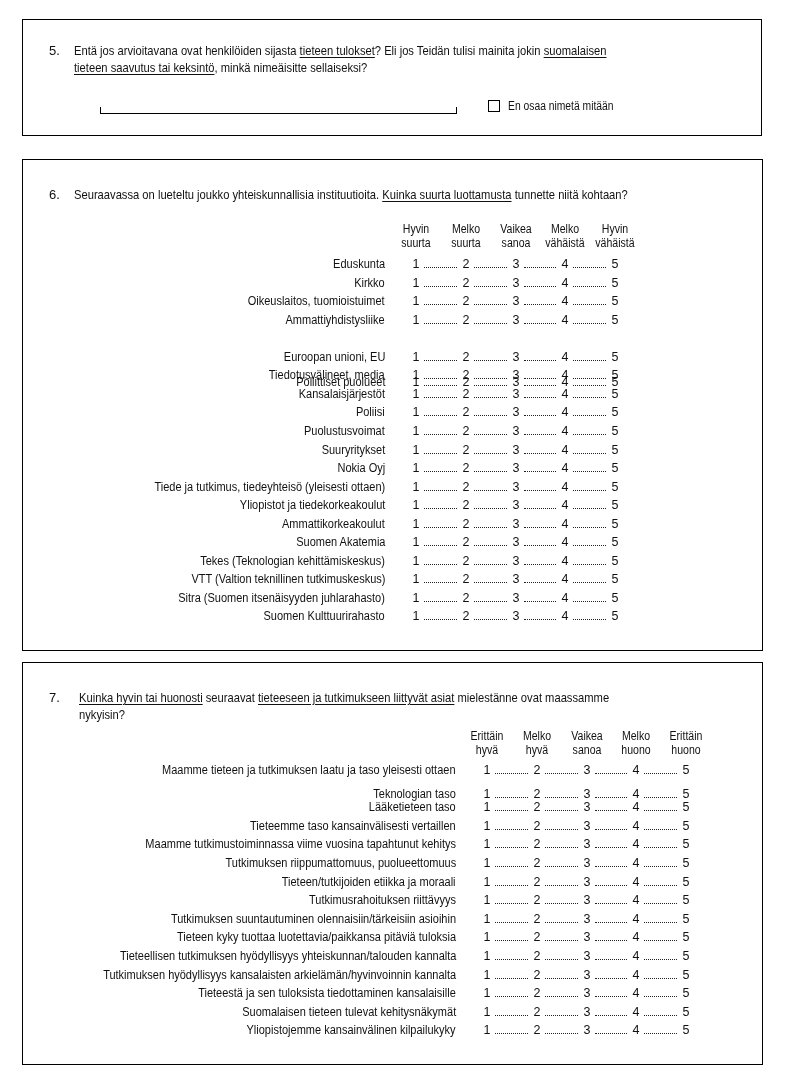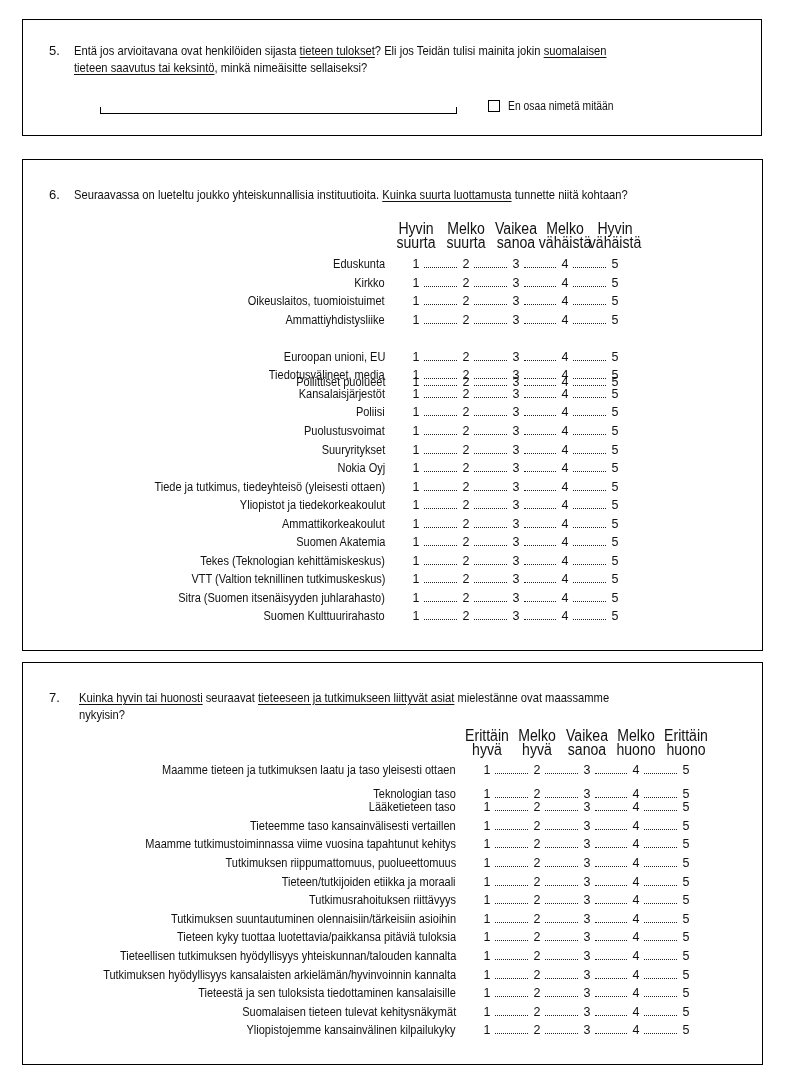--- a/index.html
+++ b/index.html
@@ -28,21 +28,21 @@
   .answer-line::after { right: 0; }
   .checkbox {
     position: absolute; width: 10px; height: 10px; border: 1.2px solid #000; background: #fff;
     cursor: pointer;
   }
   .cb-label {
     position: absolute; font-size: 12px; line-height: 14px;
     transform: scaleX(0.86); transform-origin: left top; white-space: nowrap;
   }
   .col-head {
-    position: absolute; font-size: 16px; line-height: 14px; text-align: center;
+    position: absolute; font-size: 12px; line-height: 14px; text-align: center;
     width: 60px; white-space: nowrap;
   }
   .col-head span { display: block; transform: scaleX(0.88); }
   .row { position: absolute; left: 0; height: 18px; width: 100%; }
   .row-label {
     position: absolute; font-size: 12.5px; line-height: 16px; text-align: right;
     white-space: nowrap; transform: scaleX(0.88); transform-origin: right top;
   }
   .opt {
     position: absolute; font-size: 12.5px; line-height: 16px; width: 12px; text-align: center;

